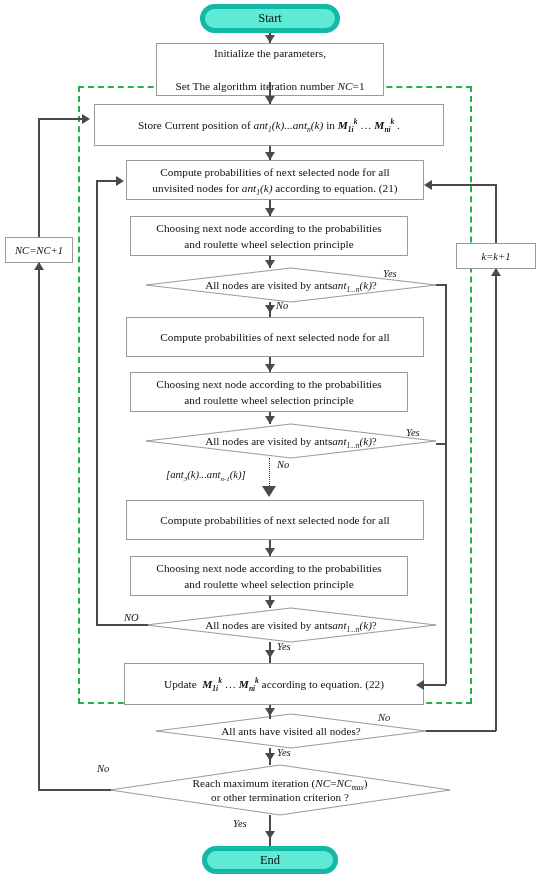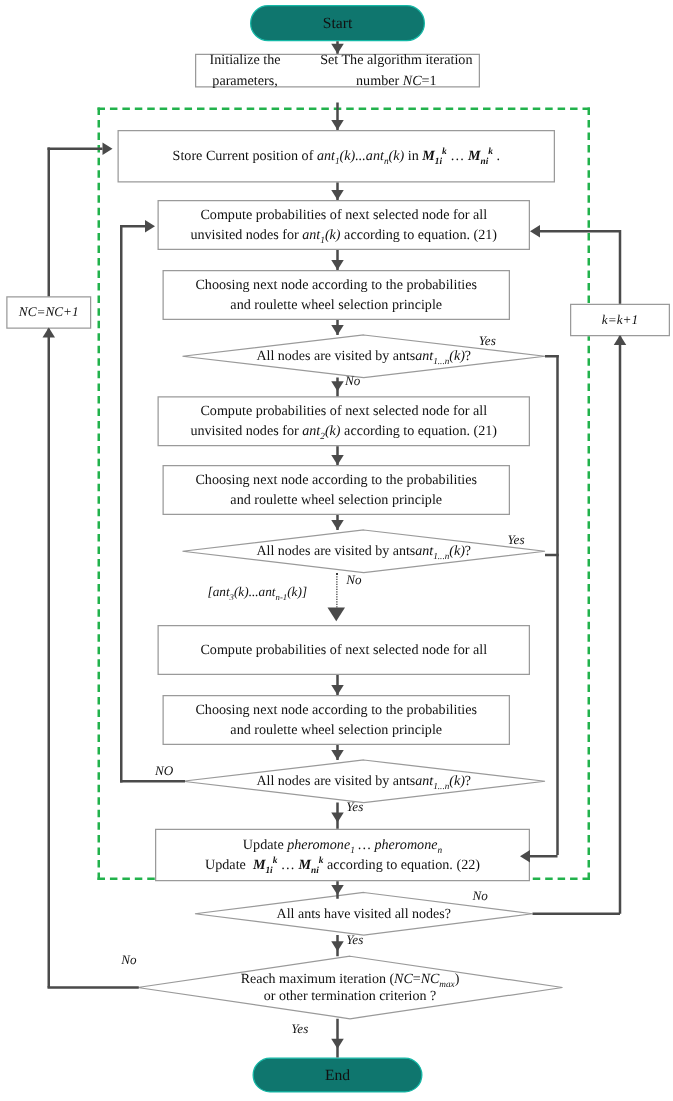--- a/index.html
+++ b/index.html
@@ -4,21 +4,21 @@
 <style>
   html,body{margin:0;padding:0;background:#ffffff;}
   body{font-family:"Liberation Serif",serif;}
   #stage{position:relative;width:538px;height:881px;overflow:hidden;background:#fff;}
 
   
   .node{position:absolute;box-sizing:border-box;display:flex;align-items:center;
         justify-content:center;text-align:center;color:#111;}
 
   .proc{border:1px solid #9a9a9a;background:#fff;font-size:11.3px;line-height:1.45;}
-  .term{border:1px solid #14b8a6;background:#0f766e;border-radius:40px;font-size:12.5px;}
+  .term{border:5px solid #14b8a6;background:#5eead4;border-radius:40px;font-size:12.5px;}
   .smallbox{border:1px solid #9a9a9a;background:#fff;font-size:10.6px;font-style:italic;}
 
   
   .dia{position:absolute;font-family:Liberation Serif, serif;}
   .dia svg{position:absolute;left:0;top:0;overflow:visible;}
   .dia .dtext{position:absolute;left:0;top:0;width:100%;height:100%;
               display:flex;align-items:center;justify-content:center;
               font-size:11.2px;color:#111;text-align:center;line-height:1.25;}
 
   
@@ -47,21 +47,21 @@
 <body>
 
 <div id="stage">
 
   <div id="greenbox" style="left:78px;top:86px;width:390px;height:614px;"></div>
 
   <div class="node term" style="left:200px;top:4px;width:140px;height:29px;">
     <span>Start</span>
   </div>
 
-  <div class="node proc" style="left:156px;top:43px;width:228px;height:27px;flex-direction:row;gap:16px;">
+  <div class="node proc" style="left:156px;top:43px;width:228px;height:53px;flex-direction:column;gap:16px;">
     <span>Initialize the parameters,</span>
     <span>Set The algorithm iteration number <i class="v">NC</i>=1</span>
   </div>
 
   <div class="node proc" style="left:94px;top:104px;width:350px;height:42px;flex-direction:column;">
     <span>Store Current position of <i class="v">ant<sub>1</sub>(k)...ant<sub>n</sub>(k)</i> in <span class="mb">M</span><sub class="mb">1i</sub><sup class="mb">k</sup> … <span class="mb">M</span><sub class="mb">ni</sub><sup class="mb">k</sup> .</span>
   </div>
 
   <div class="node proc" style="left:126px;top:160px;width:298px;height:40px;flex-direction:column;">
     <span>Compute probabilities of next selected node for all</span>
@@ -77,21 +77,20 @@
     <svg width="290" height="34" viewBox="0 0 290 34">
       <polygon points="145,0 290,17 145,34 0,17" fill="#ffffff" stroke="#9a9a9a" stroke-width="1"></polygon>
     </svg>
     <div class="dtext">
       All nodes are visited by ants <i class="v">ant<sub>1...n</sub>(k)</i>?
     </div>
   </div>
 
   <div class="node proc" style="left:126px;top:317px;width:298px;height:40px;flex-direction:column;">
     <span>Compute probabilities of next selected node for all</span>
-    <span>unvisited nodes for <i class="v">ant<sub>2</sub>(k)</i> according to equation. (21)</span>
   </div>
 
   <div class="node proc" style="left:130px;top:372px;width:278px;height:40px;flex-direction:column;">
     <span>Choosing next node according to the probabilities</span>
     <span>and roulette wheel selection principle</span>
   </div>
 
   <div class="dia" style="left:146px;top:424px;width:290px;height:34px;">
     <svg width="290" height="34" viewBox="0 0 290 34">
       <polygon points="145,0 290,17 145,34 0,17" fill="#ffffff" stroke="#9a9a9a" stroke-width="1"></polygon>
@@ -115,21 +114,20 @@
   <div class="dia" style="left:146px;top:608px;width:290px;height:34px;">
     <svg width="290" height="34" viewBox="0 0 290 34">
       <polygon points="145,0 290,17 145,34 0,17" fill="#ffffff" stroke="#9a9a9a" stroke-width="1"></polygon>
     </svg>
     <div class="dtext">
       All nodes are visited by ants <i class="v">ant<sub>1...n</sub>(k)</i>?
     </div>
   </div>
 
   <div class="node proc" style="left:124px;top:663px;width:300px;height:42px;flex-direction:column;">
-    <span>Update <i class="v">pheromone<sub>1</sub> … pheromone<sub>n</sub></i></span>
     <span>Update&nbsp; <span class="mb">M</span><sub class="mb">1i</sub><sup class="mb">k</sup> … <span class="mb">M</span><sub class="mb">ni</sub><sup class="mb">k</sup> according to equation. (22)</span>
   </div>
 
   <div class="dia" style="left:156px;top:714px;width:270px;height:34px;">
     <svg width="270" height="34" viewBox="0 0 270 34">
       <polygon points="135,0 270,17 135,34 0,17" fill="#ffffff" stroke="#9a9a9a" stroke-width="1"></polygon>
     </svg>
     <div class="dtext">All ants have visited all nodes?</div>
   </div>
 

